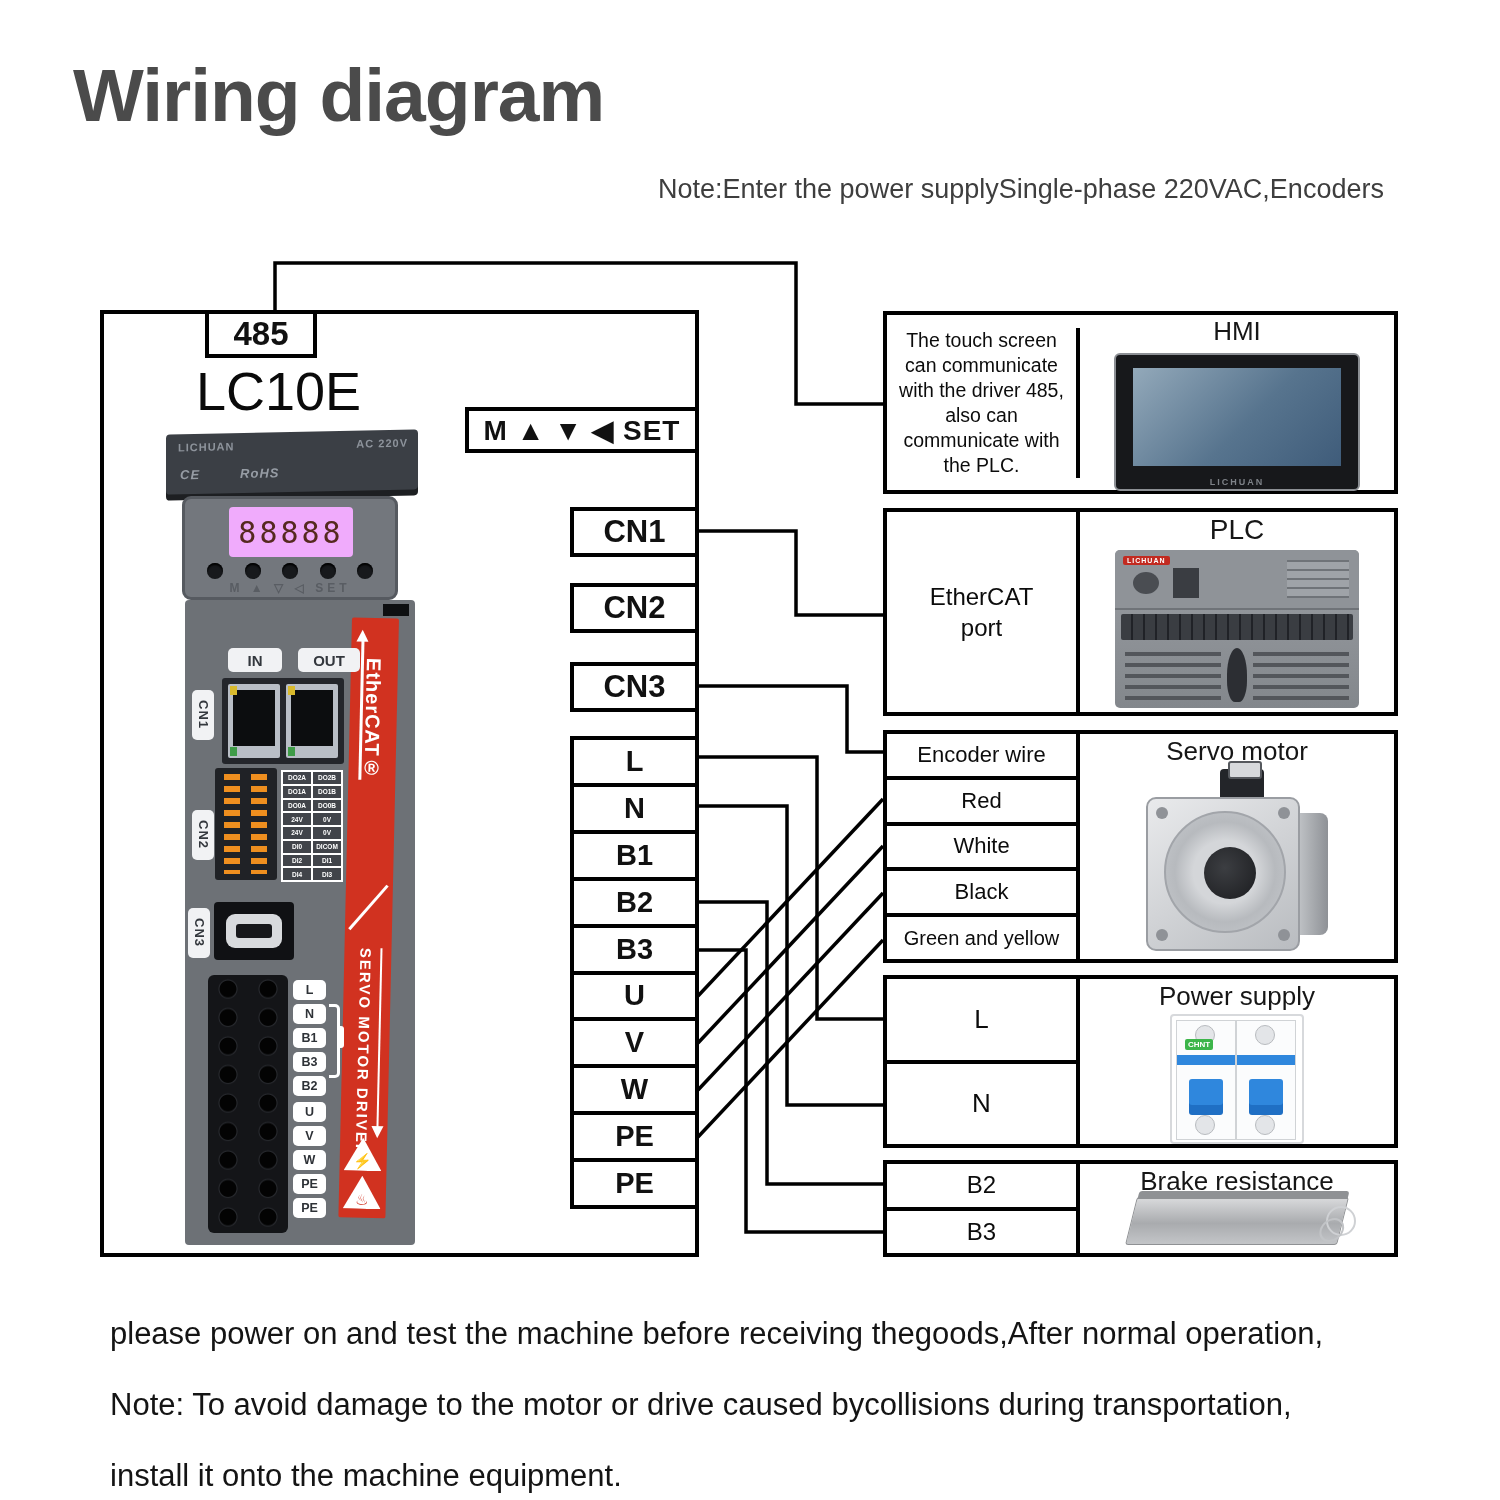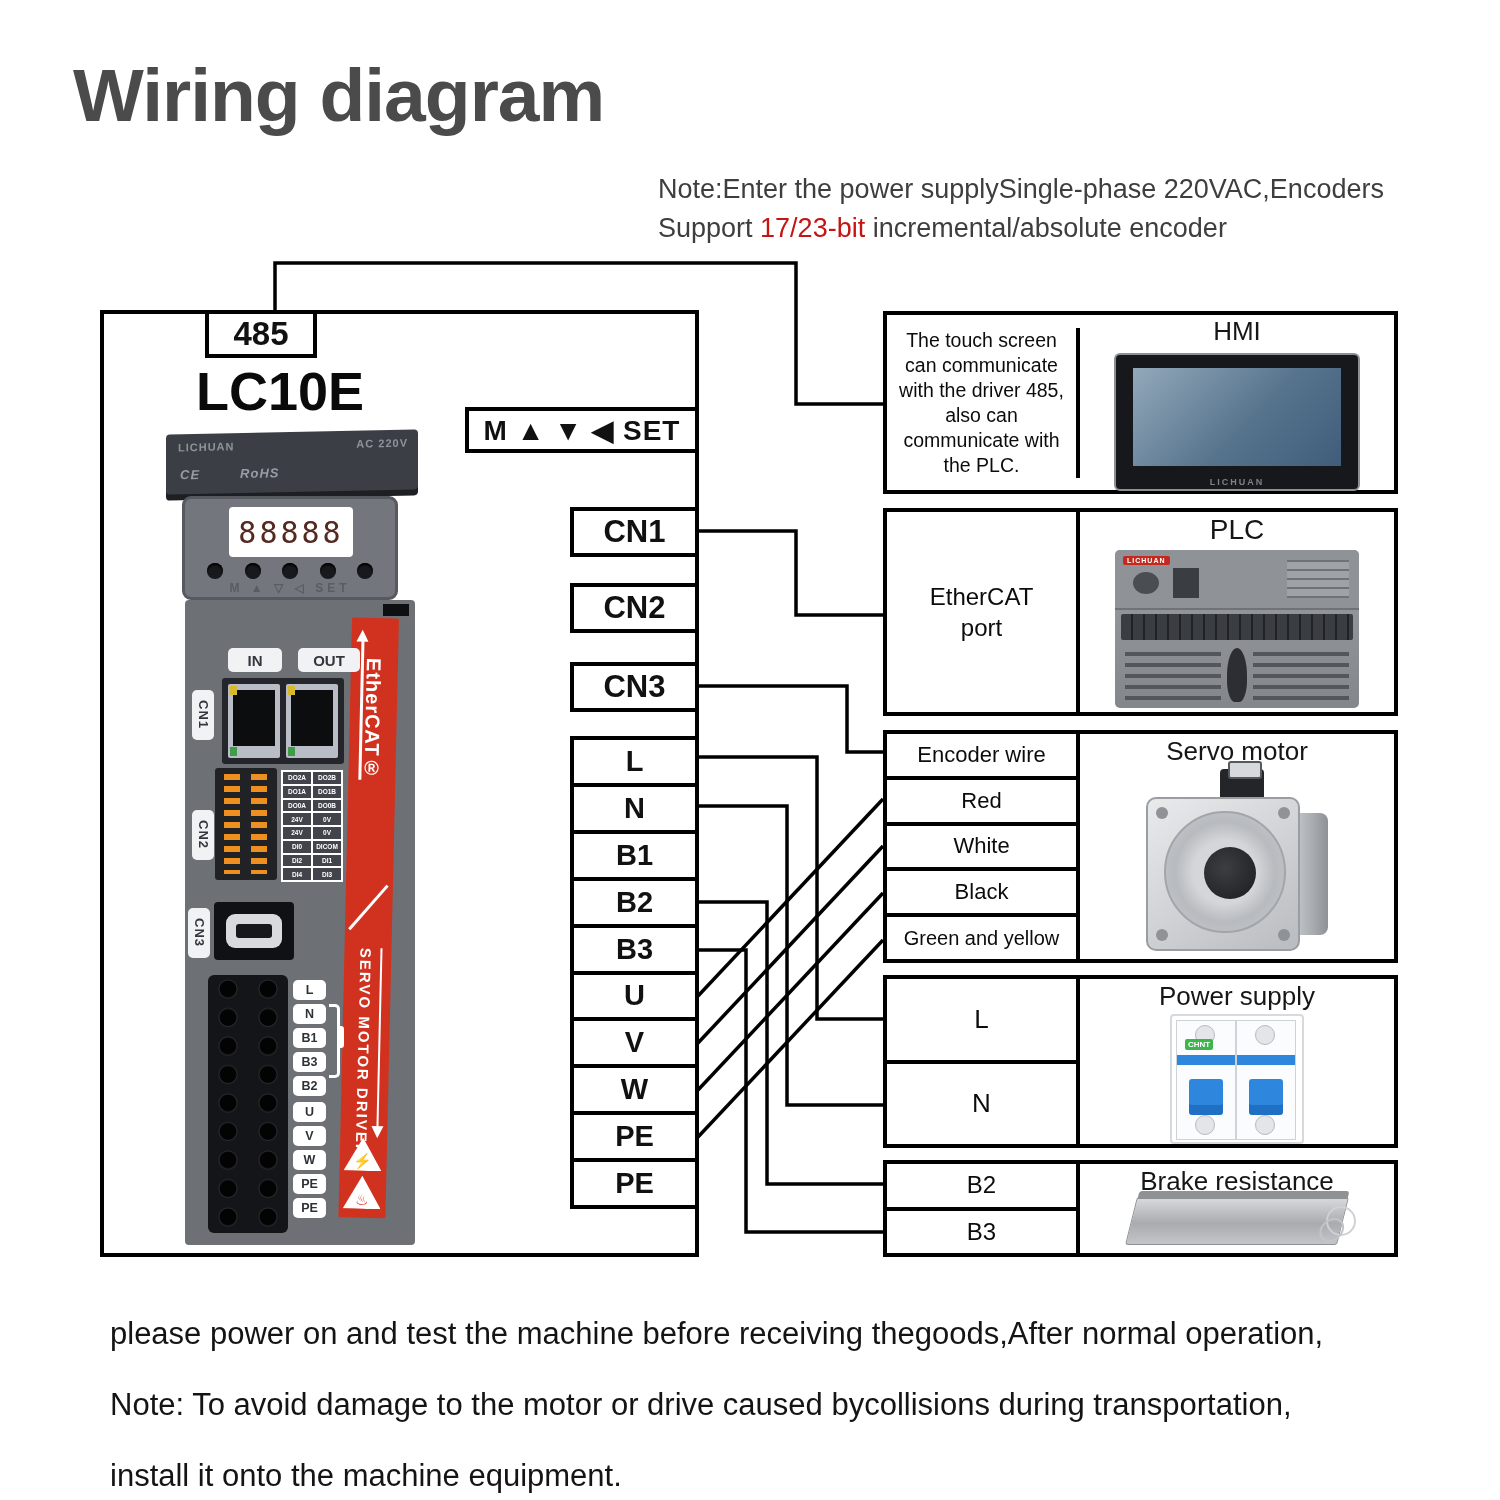--- a/index.html
+++ b/index.html
@@ -9,21 +9,21 @@
   
   .page-title{left:73px;top:52px;font-size:75px;font-weight:700;color:#4b4b4b;letter-spacing:-1px;}
   .top-note{left:658px;top:170px;width:780px;font-size:27px;color:#3e3e3e;line-height:39px;}
   .hl-red{color:#c41414;}
   .bottom-note{left:110px;top:1298px;width:1330px;font-size:31px;color:#141414;line-height:71px;}
   
   .wbox{position:absolute;border:4px solid #000;background:#fff;box-sizing:border-box;}
   .lbl{display:flex;align-items:center;justify-content:center;font-weight:700;}
   
   .bus-box{left:205px;top:310px;width:112px;height:48px;font-size:33px;}
-  .model-lbl{left:196px;top:360px;font-size:54px;font-weight:700;color:#0a0a0a;}
+  .model-lbl{left:196px;top:360px;font-size:54px;font-weight:400;color:#0a0a0a;}
   .keys-box{left:465px;top:407px;width:234px;height:46px;font-size:28px;letter-spacing:1px;}
   .cn-box{left:570px;width:129px;height:50px;font-size:31px;}
   .stack{left:570px;top:736px;width:129px;height:473px;display:flex;flex-direction:column;}
   .stack .row{flex:1;display:flex;align-items:center;justify-content:center;
               font-size:29px;font-weight:700;border-bottom:4px solid #000;}
   .stack .row:last-child{border-bottom:none;}
   
   .section{left:883px;width:515px;display:flex;}
   .s-left{width:193px;border-right:4px solid #000;box-sizing:border-box;display:flex;
           flex-direction:column;}
@@ -38,21 +38,21 @@
   
   .device{left:165px;top:428px;width:256px;height:820px;}
   .cap{position:absolute;left:1px;top:4px;width:252px;height:60px;background:#3b3f45;border-radius:4px;
        transform:skewY(-1.2deg);box-shadow:0 6px 0 #1d1f22;}
   .cap .r1{position:absolute;left:12px;top:7px;right:10px;display:flex;justify-content:space-between;
            font-size:11px;font-weight:700;color:#8d939b;letter-spacing:1px;}
   .cap .r2{position:absolute;left:14px;top:33px;font-size:13px;font-weight:700;color:#969ca4;
            letter-spacing:1px;display:flex;gap:40px;font-style:italic;}
   .panel{position:absolute;left:17px;top:68px;width:216px;height:104px;background:#73777d;
          border:3px solid #565a60;border-radius:9px;box-sizing:border-box;}
-  .display{position:absolute;left:44px;top:8px;width:124px;height:50px;background:#ffffff;
+  .display{position:absolute;left:44px;top:8px;width:124px;height:50px;background:#f0abfc;
            border-radius:4px;display:flex;align-items:center;justify-content:center;
            font-family:"DejaVu Sans Mono",monospace;font-size:30px;color:#55291f;letter-spacing:3px;}
   .btn-row{position:absolute;left:22px;top:64px;width:166px;display:flex;justify-content:space-between;}
   .btn{width:16px;height:16px;border-radius:50%;background:#17191c;box-shadow:inset 0 2px 2px #000;}
   .key-lbls{position:absolute;left:0;top:82px;width:100%;text-align:center;font-size:12px;
             font-weight:700;color:#595d63;letter-spacing:4px;}
   .dbody{position:absolute;left:20px;top:172px;width:230px;height:645px;background:#6d7176;border-radius:4px;}
   .slot{position:absolute;left:218px;top:176px;width:26px;height:12px;background:#0e0f11;}
   .strip{position:absolute;left:187px;top:190px;width:47px;height:600px;background:#d13220;
          transform:rotate(1.3deg);transform-origin:top center;border-radius:2px;}
@@ -149,21 +149,20 @@
 </style>
 </head>
 <body>
 
 <div id="canvas">
 
   <div class="abs page-title">Wiring diagram</div>
 
   <div class="abs top-note">
     <div>Note:Enter the power supplySingle-phase 220VAC,Encoders</div>
-    <div><span>Support </span><span class="hl-red">17/23-bit</span><span> incremental/absolute encoder</span></div>
   </div>
 
   <svg class="abs wires" width="1500" height="1500" viewBox="0 0 1500 1500">
     <path d="M 275 312 L 275 263 L 796 263 L 796 404 L 883 404"></path>
     <path d="M 698 531 L 796 531 L 796 615 L 883 615"></path>
     <path d="M 698 686 L 847 686 L 847 752 L 883 752"></path>
     <path d="M 698 757 L 817 757 L 817 1019 L 883 1019"></path>
     <path d="M 698 806 L 787 806 L 787 1105 L 883 1105"></path>
     <path d="M 698 902 L 767 902 L 767 1184 L 883 1184"></path>
     <path d="M 698 950 L 746 950 L 746 1232 L 883 1232"></path>

